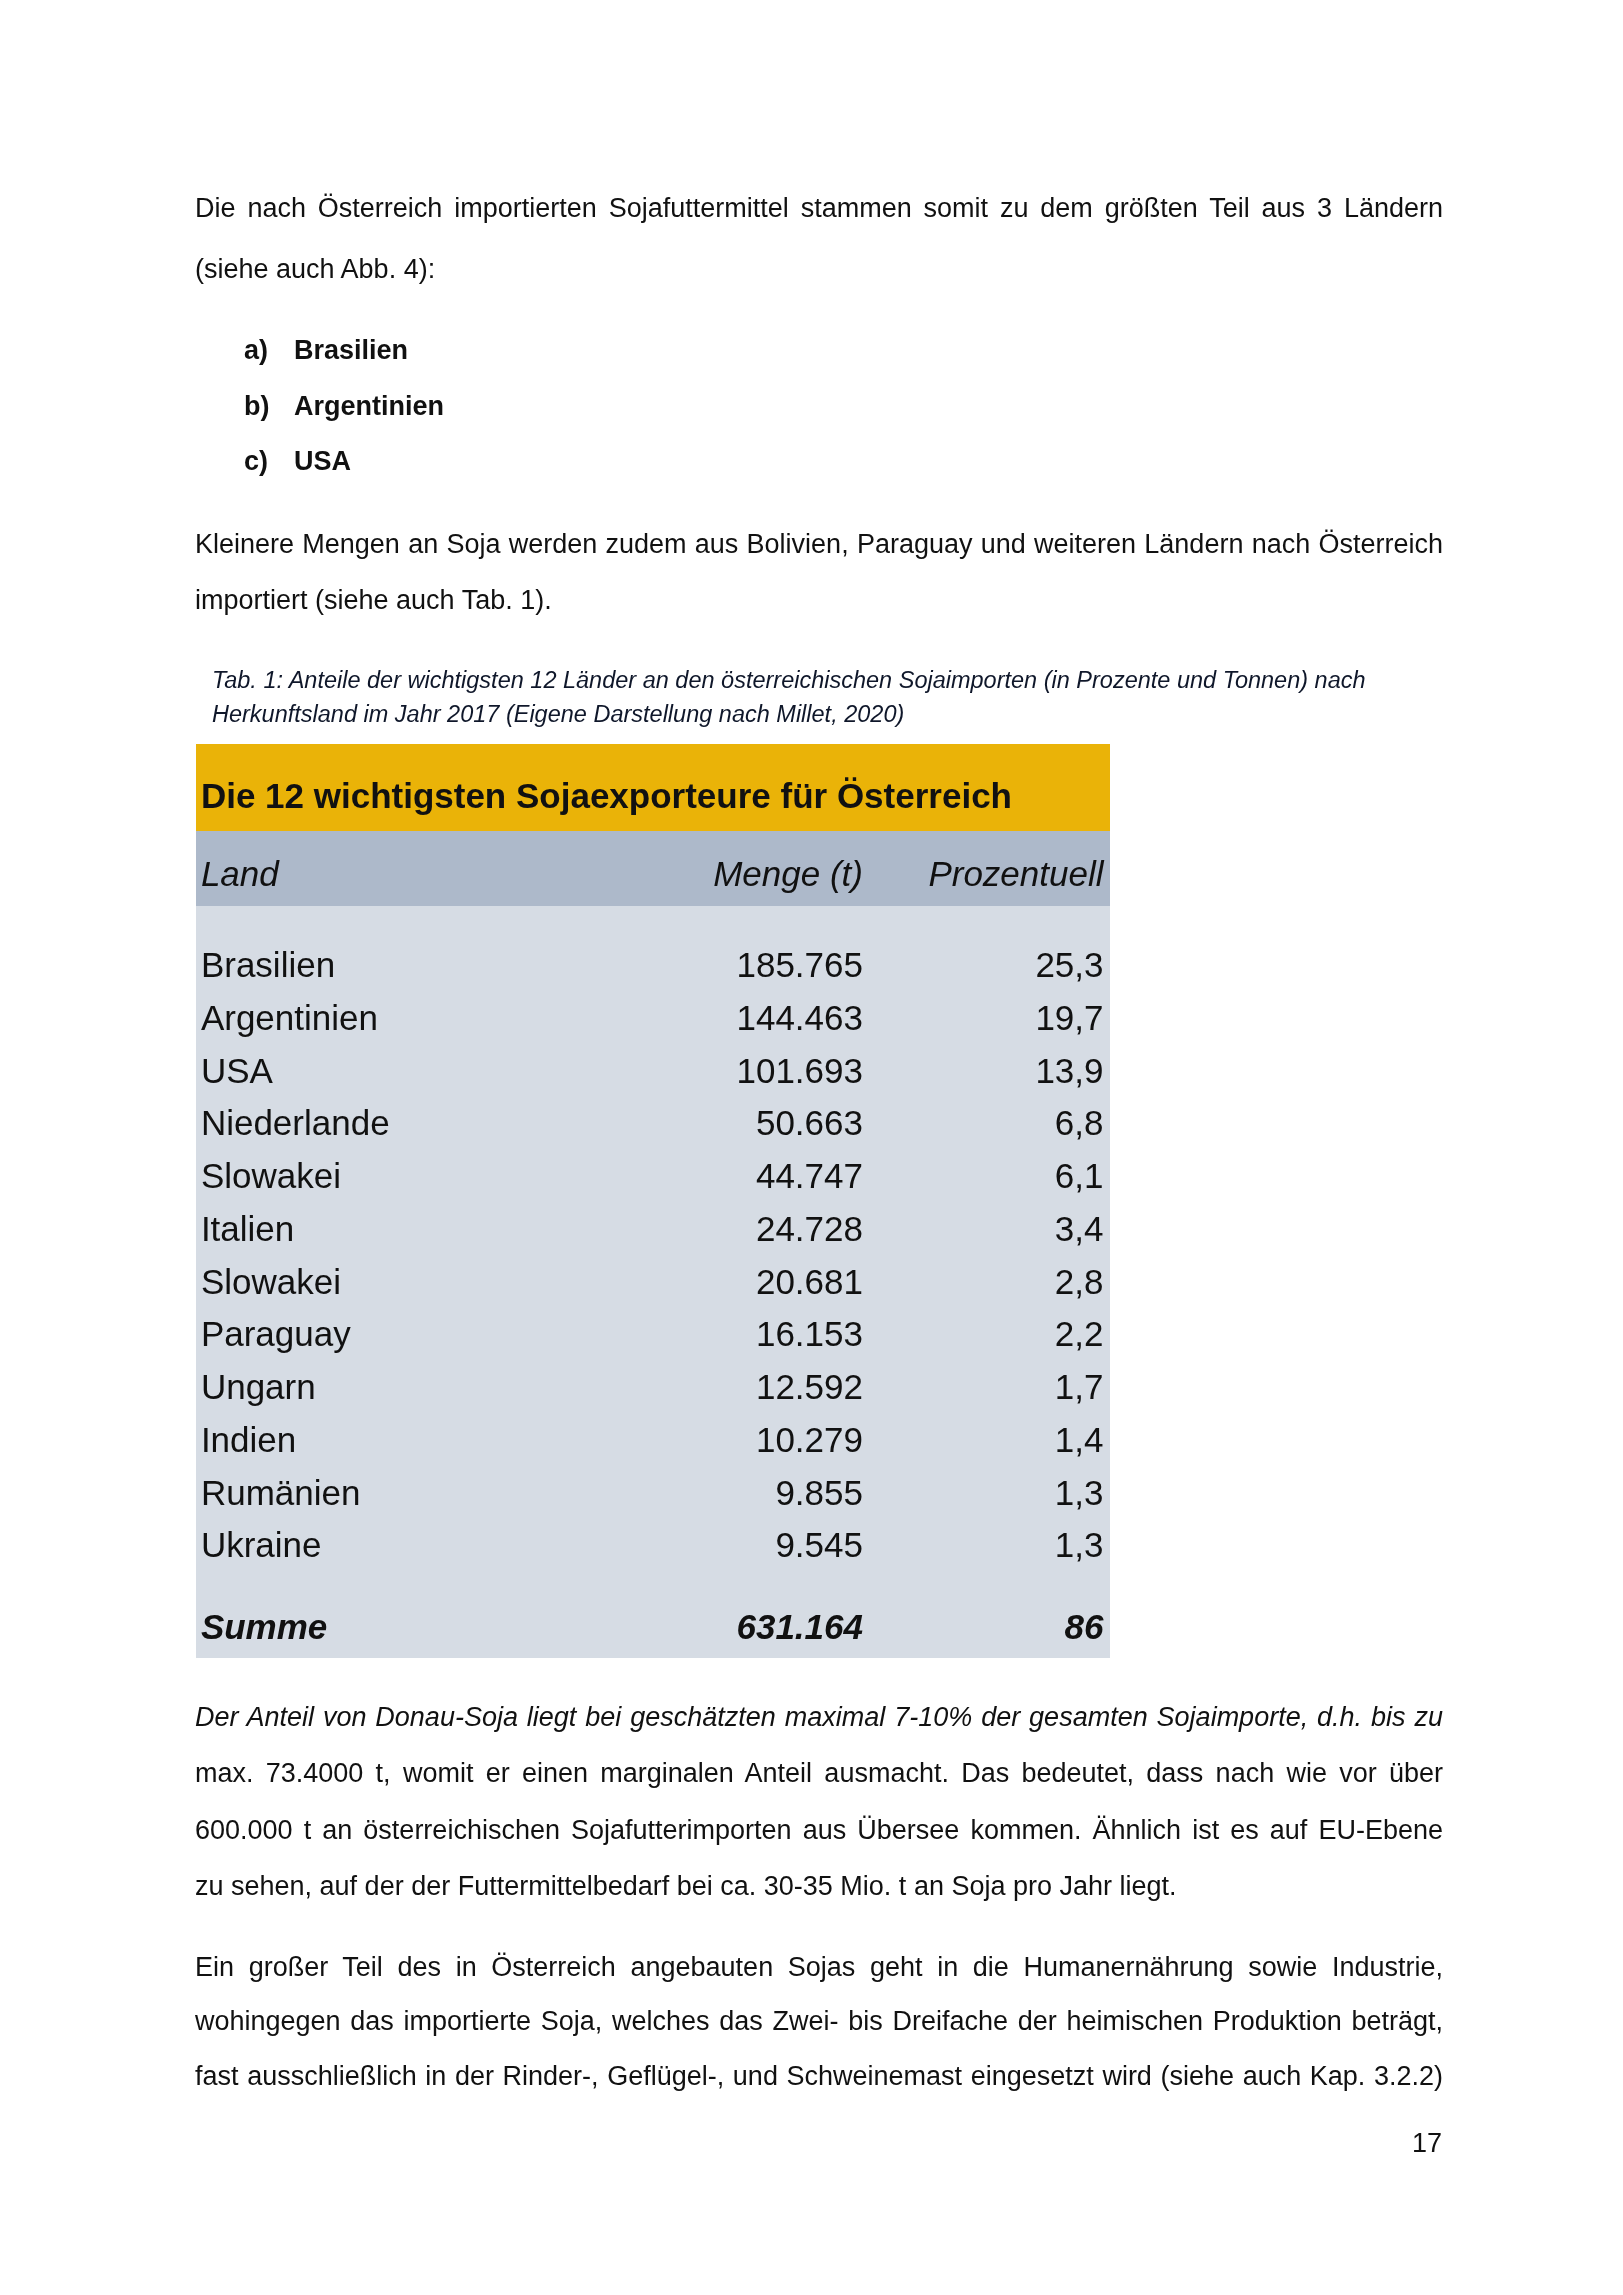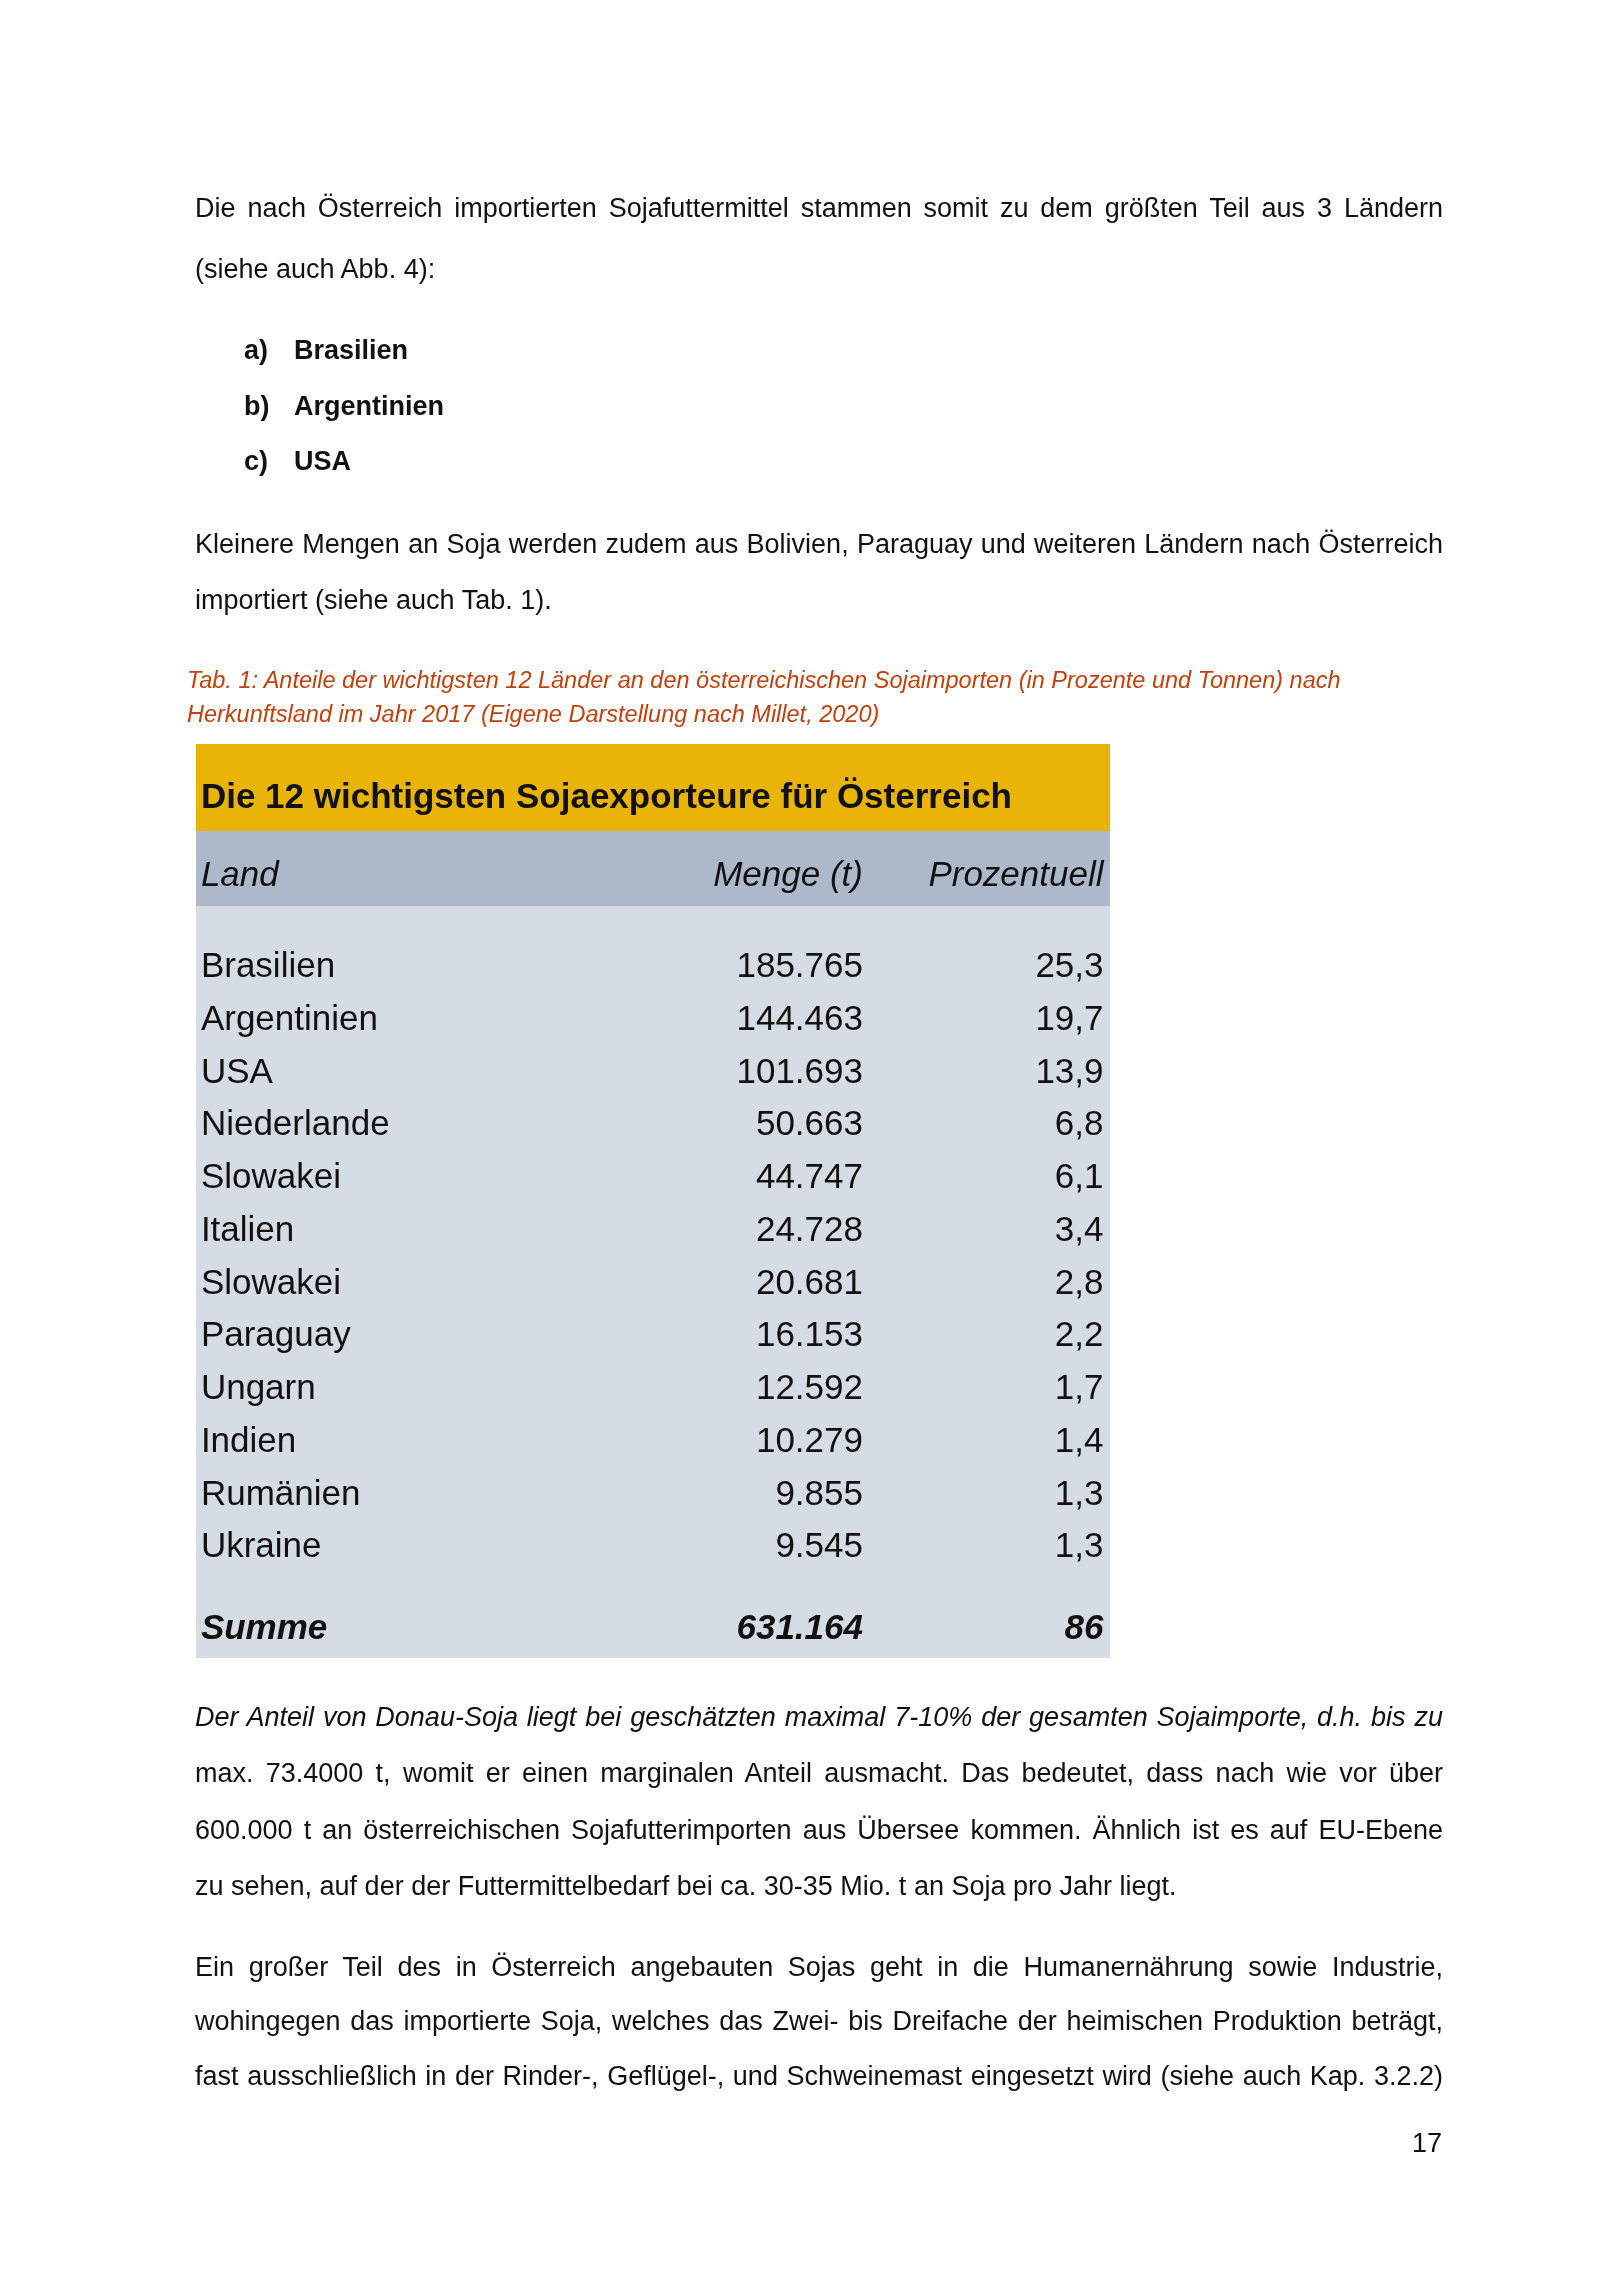--- a/index.html
+++ b/index.html
@@ -2,21 +2,21 @@
 <html style="font-size:13px"><head>
 <meta charset="utf-8">
 <style>
   html, body { margin: 0; padding: 0; background: #ffffff; }
   body { width: 1623px; height: 2295px; position: relative; overflow: hidden;
          font-family: "Liberation Sans", "DejaVu Sans", sans-serif; color: #111111; }
   .line { position: absolute; left: 195px; font-size: 27px; line-height: 32px; white-space: nowrap; }
   .justify { width: 1248px; text-align: justify; text-align-last: justify; white-space: normal; }
   .list-item { position: absolute; left: 244px; font-size: 27px; font-weight: bold; line-height: 32px; }
   .list-item .marker { display: inline-block; width: 50px; }
-  .caption { position: absolute; left: 187px; font-size: 23.5px; font-style: italic; line-height: 29px; white-space: nowrap; color: #c2410c; }
+  .caption { position: absolute; left: 212px; font-size: 23.5px; font-style: italic; line-height: 29px; white-space: nowrap; color: #0f172a; }
   .table { position: absolute; left: 196px; top: 744px; width: 914px; }
   .t-title { height: 87px; background: #eab308; font-size: 35px; font-weight: bold;
              display: flex; align-items: center; padding-left: 4.9px; box-sizing: border-box; padding-top: 16px; }
   .t-head { height: 75px; background: #adb9ca; font-size: 35px; font-style: italic;
             display: flex; align-items: center; position: relative; padding-top: 11px; box-sizing: border-box; }
   .t-body { background: #d6dce4; height: 752px; position: relative; }
   .col-land { position: absolute; left: 4.9px; }
   .col-menge { position: absolute; right: 247px; text-align: right; }
   .col-proz { position: absolute; right: 6.5px; text-align: right; }
   .t-head .cell { font-size: 35px; }

